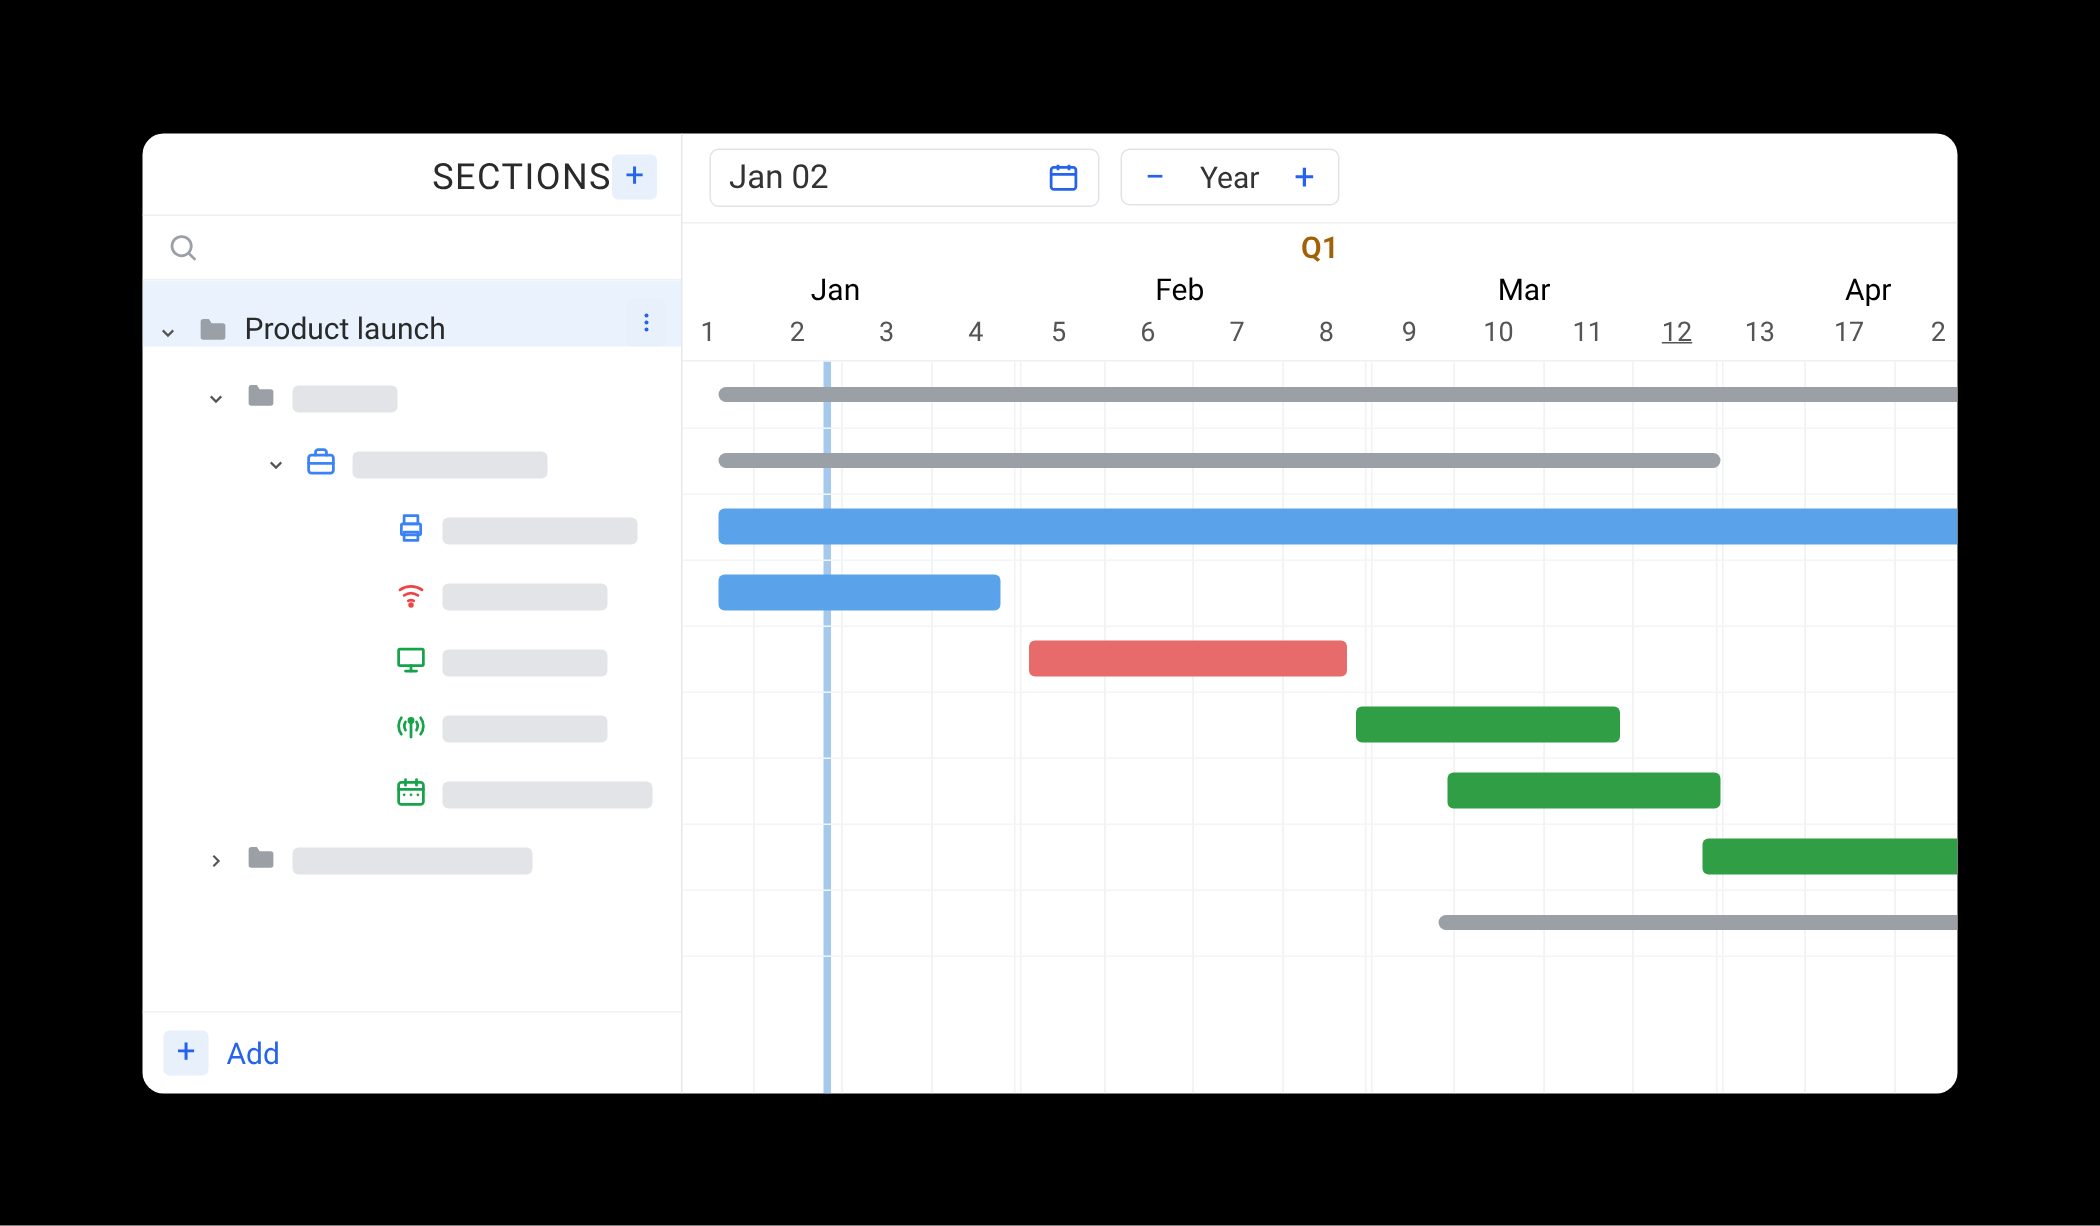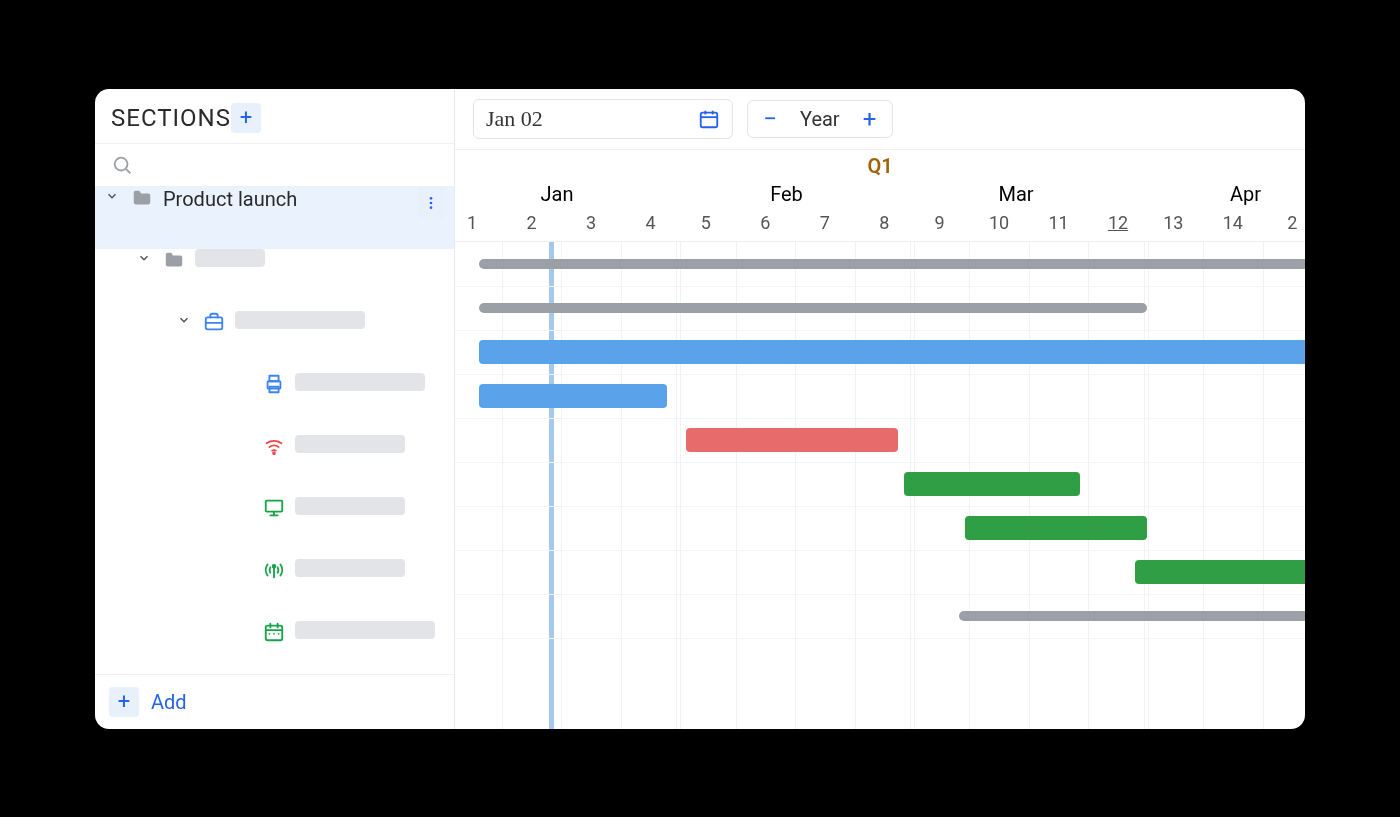--- a/index.html
+++ b/index.html
@@ -25,21 +25,21 @@
   .sidebar {
     width: 360px;
     border-right: 1px solid #e5e7eb;
     display: flex;
     flex-direction: column;
     flex-shrink: 0;
   }
   .sidebar-header {
     display: flex;
     align-items: center;
-    justify-content: flex-start;
+    justify-content: flex-end;
     padding: 14px 16px 10px 16px;
   }
   .sidebar-title {
     font-size: 24px;
     letter-spacing: 1px;
     color: #2a2a2a;
     font-weight: 400;
   }
   .icon-btn {
     width: 30px;
@@ -96,23 +96,23 @@
     height: 26px;
     border-radius: 50%;
     background: #1e66e0;
   }
   .tree {
     flex: 1;
     overflow: auto;
   }
   .tree-row {
     display: flex;
-    align-items: flex-start;
+    align-items: flex-end;
     gap: 10px;
-    height: 62px;
+    height: 44px;
     padding: 0 10px 0 4px;
     cursor: pointer;
   }
   .tree-row.selected {
     background: #eaf2fd;
   }
   .indent-0 { padding-left: 8px; }
   .indent-1 { padding-left: 40px; }
   .indent-2 { padding-left: 80px; }
   .indent-3 { padding-left: 140px; }
@@ -170,21 +170,20 @@
     gap: 14px;
     padding: 10px 18px;
   }
   .date-box {
     display:flex;align-items:center;justify-content:space-between;
     border:1px solid #e0e3e8;border-radius:6px;
     padding: 6px 12px;
     width: 260px;
     font-size:22px;color:#333;
     cursor:pointer;
-    font-family:Liberation Serif, serif;
   }
   .zoom-box {
     display:flex;align-items:center;gap:18px;
     border:1px solid #e0e3e8;border-radius:6px;
     padding: 6px 10px;
     font-size:20px;color:#333;
   }
   .zoom-btn {
     width:24px;height:24px;display:flex;align-items:center;justify-content:center;
     color:#2563eb;font-size:24px;line-height:1;cursor:pointer;
@@ -425,21 +424,21 @@
           <div class="week-cell" style="left: 23%;">4</div>
           <div class="week-cell" style="left: 29.5%;">5</div>
           <div class="week-cell" style="left: 36.5%;">6</div>
           <div class="week-cell" style="left: 43.5%;">7</div>
           <div class="week-cell" style="left: 50.5%;">8</div>
           <div class="week-cell" style="left: 57%;">9</div>
           <div class="week-cell" style="left: 64%;">10</div>
           <div class="week-cell" style="left: 71%;">11</div>
           <div class="week-cell" style="left: 78%; text-decoration: underline;">12</div>
           <div class="week-cell" style="left: 84.5%;">13</div>
-          <div class="week-cell" style="left: 91.5%;">14</div>
+          <div class="week-cell" style="left: 91.5%;">17</div>
           <div class="week-cell" style="left: 98.5%;">2</div>
         </div>
     </div>
 
     <div class="chart-area" id="chart">
         <div class="grid-line" style="left: 5.5%;"></div>
         <div class="grid-line" style="left: 12.5%;"></div>
         <div class="grid-line" style="left: 5.5%;"></div>
         <div class="grid-line" style="left: 19.5%;"></div>
         <div class="grid-line" style="left: 12.5%;"></div>

